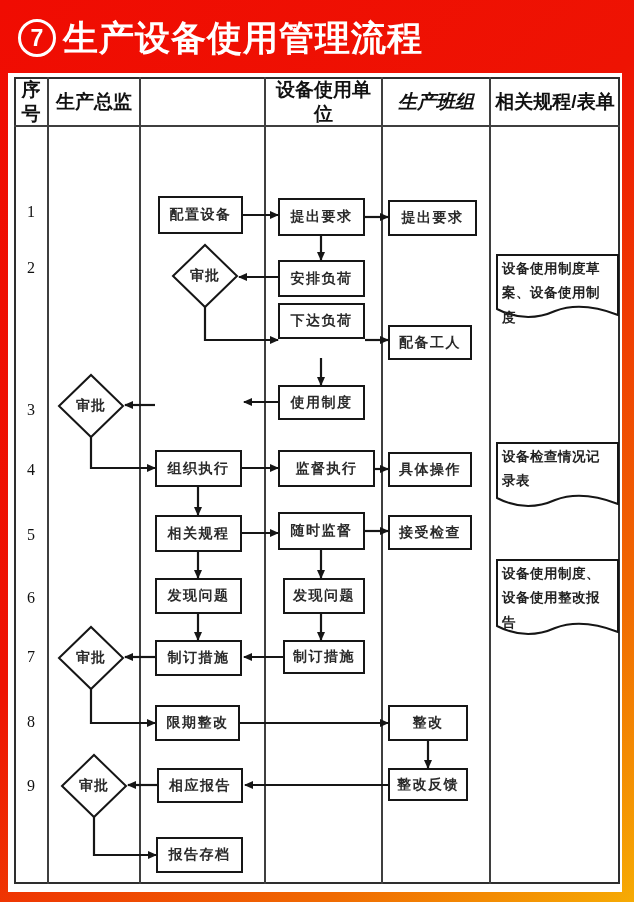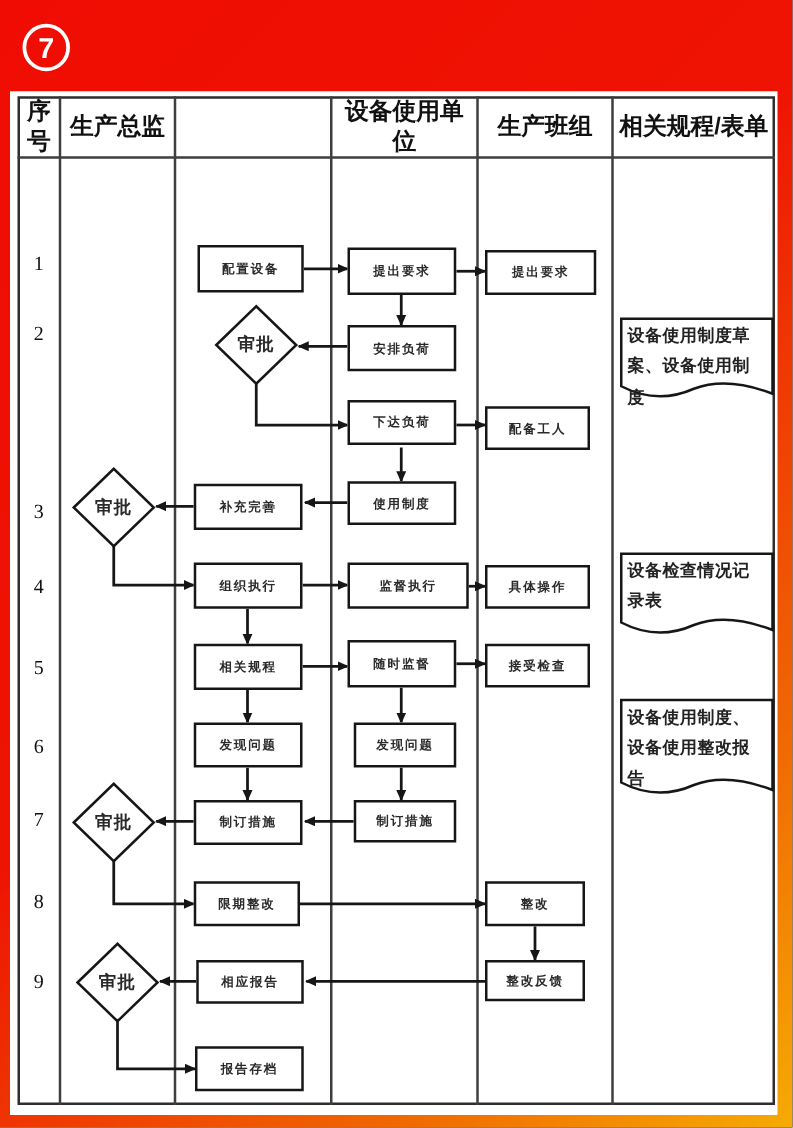--- a/index.html
+++ b/index.html
@@ -21,39 +21,40 @@
   .hcell{
     position:absolute;display:flex;align-items:center;justify-content:center;text-align:center;
     font-weight:bold;font-size:19px;color:#111;line-height:1.25;z-index:1;
   }
   .rownum{
     position:absolute;transform:translate(-50%,-50%);font-family:"Liberation Serif",serif;
     font-size:16px;color:#111;z-index:1;
   }
   .box{
     position:absolute;box-sizing:border-box;border:2px solid #161616;background:#fff;
-    display:flex;align-items:center;justify-content:center;font-size:10px;font-weight:600;
+    display:flex;align-items:center;justify-content:center;font-size:14px;font-weight:600;
     color:#2a2a2a;letter-spacing:1.5px;z-index:3;white-space:nowrap;
   }
   .dlabel{
     position:absolute;display:flex;align-items:center;justify-content:center;
     font-size:14px;font-weight:600;color:#2a2a2a;letter-spacing:1px;z-index:3;
   }
   .doclabel{
     position:absolute;font-size:13.5px;font-weight:600;color:#222;line-height:1.8;
     letter-spacing:0.5px;z-index:3;text-align:left;
   }
   #edges-svg{position:absolute;left:0;top:0;z-index:2;pointer-events:none;}
 </style>
 </head>
 <body>
 
 <div class="canvas">
   <div class="title-band">
     <span class="circ">7</span>
+    <h1 class="title">生产设备使用管理流程</h1>
   </div>
 
   <div class="panel"></div>
 
   <div id="board">
     <svg id="edges-svg" width="634" height="902" viewBox="0 0 634 902">
       <defs>
         <marker id="arrow" markerWidth="10" markerHeight="9" refX="8" refY="4" orient="auto" markerUnits="userSpaceOnUse">
           <path d="M0,0 L9,4 L0,8 Z" fill="#161616"></path>
         </marker>
@@ -107,43 +108,42 @@
       <div class="hcell" style="left: 14px; top: 77px; width: 34px; height: 49px;">
         <span style="padding: 0px 2px;">序号</span>
       </div>
       <div class="hcell" style="left: 48px; top: 77px; width: 92px; height: 49px;">
         <span style="padding: 0px 2px;">生产总监</span>
       </div>
       <div class="hcell" style="left: 265px; top: 77px; width: 117px; height: 49px;">
         <span style="padding: 0px 2px;">设备使用单位</span>
       </div>
       <div class="hcell" style="left: 382px; top: 77px; width: 108px; height: 49px;">
-        <span style="padding: 0px 2px;">生产班组</span>
+        <span style="padding: 0px 2px; font-style: italic;">生产班组</span>
       </div>
       <div class="hcell" style="left: 490px; top: 77px; width: 130px; height: 49px;">
         <span style="padding: 0px 2px;">相关规程/表单</span>
       </div>
       <div class="rownum" style="left: 31px; top: 212px;">1</div>
       <div class="rownum" style="left: 31px; top: 268px;">2</div>
       <div class="rownum" style="left: 31px; top: 410px;">3</div>
       <div class="rownum" style="left: 31px; top: 470px;">4</div>
       <div class="rownum" style="left: 31px; top: 535px;">5</div>
       <div class="rownum" style="left: 31px; top: 598px;">6</div>
       <div class="rownum" style="left: 31px; top: 657px;">7</div>
       <div class="rownum" style="left: 31px; top: 722px;">8</div>
       <div class="rownum" style="left: 31px; top: 786px;">9</div>
       <div class="box" style="left: 158px; top: 196px; width: 85px; height: 38px;">配置设备</div>
       <div class="box" style="left: 278px; top: 198px; width: 87px; height: 38px;">提出要求</div>
       <div class="box" style="left: 388px; top: 200px; width: 89px; height: 36px;">提出要求</div>
       <div class="dlabel" style="left: 173px; top: 245px; width: 64px; height: 62px;">审批</div>
       <div class="box" style="left: 278px; top: 260px; width: 87px; height: 37px;">安排负荷</div>
-      <div class="box" style="left: 278px; top: 320px; width: 87px; height: 36px;">下达负荷</div>
+      <div class="box" style="left: 278px; top: 303px; width: 87px; height: 36px;">下达负荷</div>
       <div class="box" style="left: 388px; top: 325px; width: 84px; height: 35px;">配备工人</div>
       <div class="box" style="left: 278px; top: 385px; width: 87px; height: 35px;">使用制度</div>
-      <div class="box" style="left: 155px; top: 387px; width: 87px; height: 37px;">补充完善</div>
       <div class="dlabel" style="left: 59px; top: 375px; width: 64px; height: 62px;">审批</div>
       <div class="box" style="left: 155px; top: 450px; width: 87px; height: 37px;">组织执行</div>
       <div class="box" style="left: 278px; top: 450px; width: 97px; height: 37px;">监督执行</div>
       <div class="box" style="left: 388px; top: 452px; width: 84px; height: 35px;">具体操作</div>
       <div class="box" style="left: 155px; top: 515px; width: 87px; height: 37px;">相关规程</div>
       <div class="box" style="left: 278px; top: 512px; width: 87px; height: 38px;">随时监督</div>
       <div class="box" style="left: 388px; top: 515px; width: 84px; height: 35px;">接受检查</div>
       <div class="box" style="left: 155px; top: 578px; width: 87px; height: 36px;">发现问题</div>
       <div class="box" style="left: 283px; top: 578px; width: 82px; height: 36px;">发现问题</div>
       <div class="dlabel" style="left: 59px; top: 627px; width: 64px; height: 62px;">审批</div>

